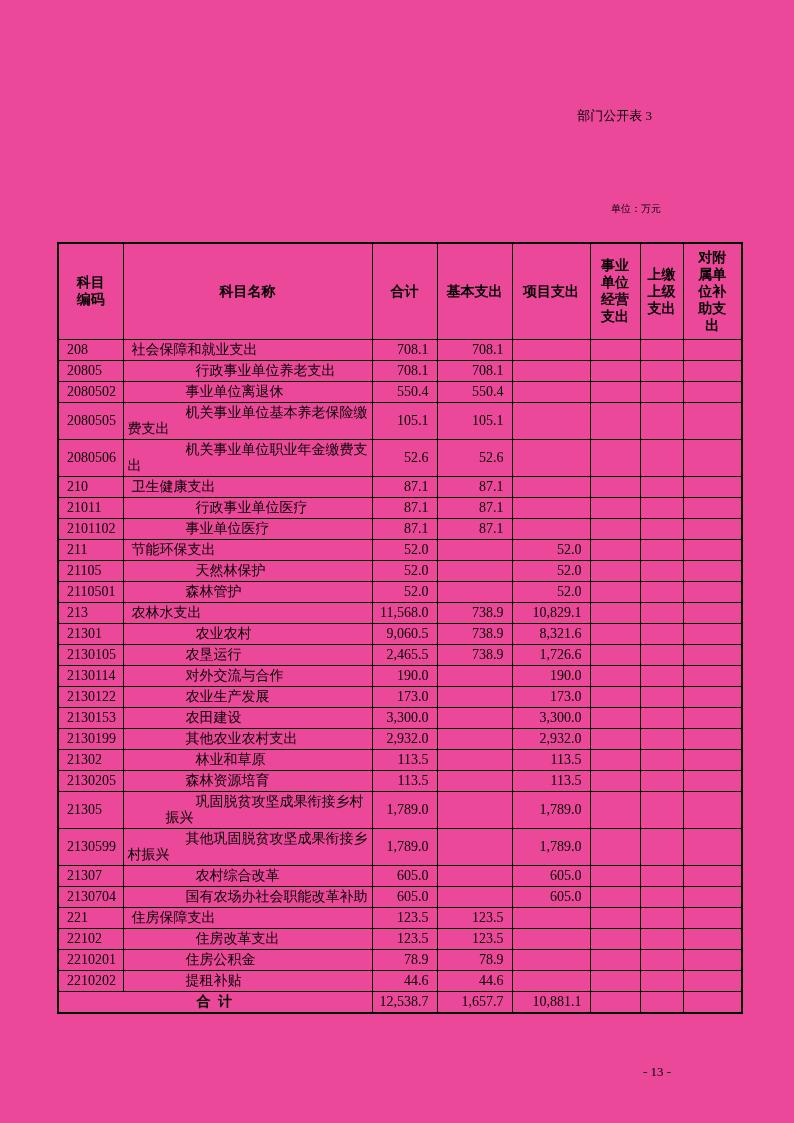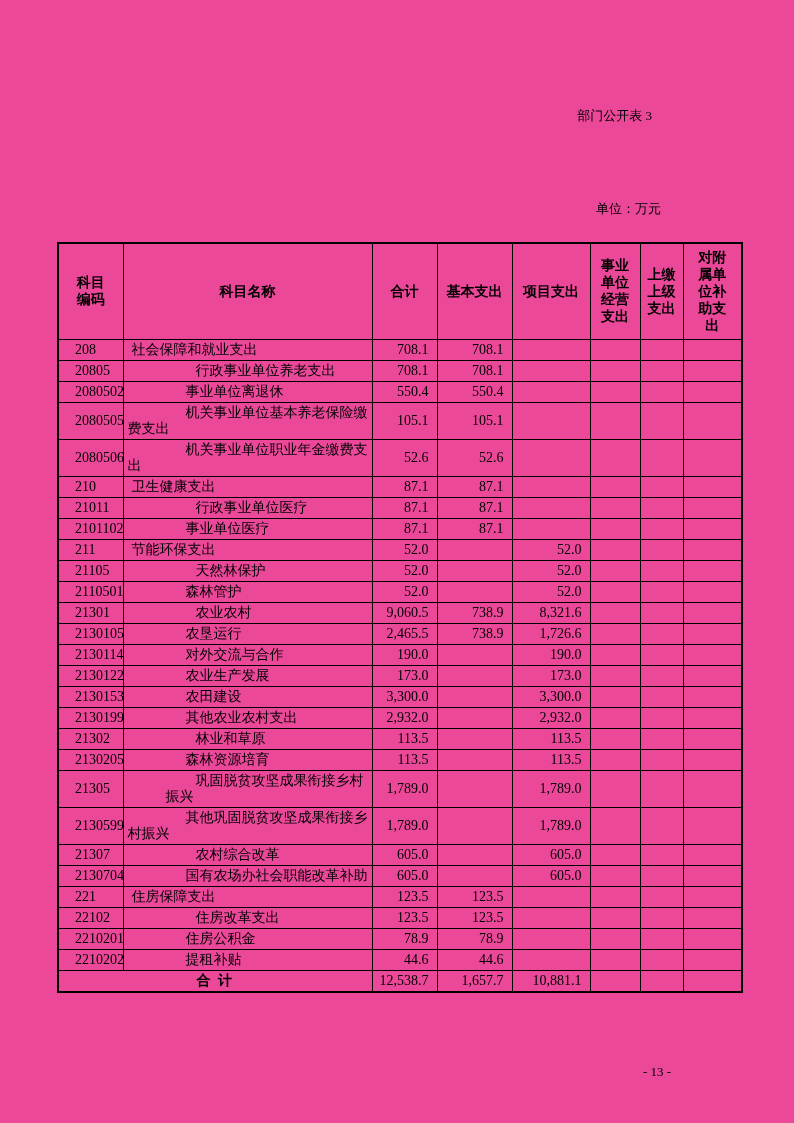--- a/index.html
+++ b/index.html
@@ -30,21 +30,21 @@
     margin: 0;
     text-align: center;
     font-size: 21px;
     font-weight: bold;
     letter-spacing: 1px;
   }
   .unit-note {
     position: absolute;
     top: 201px;
     right: 133px;
-    font-size: 13px;
+    font-size: 10px;
     line-height: 16px;
   }
   table.main-table {
     position: absolute;
     top: 242px;
     left: 57px;
     width: 685px;
     border-collapse: collapse;
     table-layout: fixed;
     border: 2px solid #000;
@@ -57,21 +57,21 @@
   }
   .main-table thead th {
     font-weight: bold;
     text-align: center;
     white-space: pre-line;
     line-height: 17px;
     height: 96px;
     padding: 2px 1px;
   }
   .main-table td { height: 20px; line-height: 16px; padding: 2px 4px; }
-  td.code { text-align: left; padding-left: 16px; }
+  td.code { text-align: left; padding-left: 8px; }
   td.name { text-align: left; word-break: break-all; }
   td.name.lvl1 { text-indent: 4px; }
   td.name.lvl2 { text-indent: 30px; padding-left: 42px; }
   td.name.lvl3 { text-indent: 58px; }
   td.num { text-align: right; padding-right: 8px; }
   td.total-label {
     text-align: center;
     font-weight: bold;
     letter-spacing: 2px;
   }
@@ -231,20 +231,30 @@
           <td class="code">2110501</td>
           <td class="name lvl3">森林管护</td>
           <td class="num">52.0</td>
           <td class="num"></td>
           <td class="num">52.0</td>
           <td class="num"></td>
           <td class="num"></td>
           <td class="num"></td>
         </tr>
         <tr>
+          <td class="code">213</td>
+          <td class="name lvl1">农林水支出</td>
+          <td class="num">11,568.0</td>
+          <td class="num">738.9</td>
+          <td class="num">10,829.1</td>
+          <td class="num"></td>
+          <td class="num"></td>
+          <td class="num"></td>
+        </tr>
+        <tr>
           <td class="code">21301</td>
           <td class="name lvl2">农业农村</td>
           <td class="num">9,060.5</td>
           <td class="num">738.9</td>
           <td class="num">8,321.6</td>
           <td class="num"></td>
           <td class="num"></td>
           <td class="num"></td>
         </tr>
         <tr>

